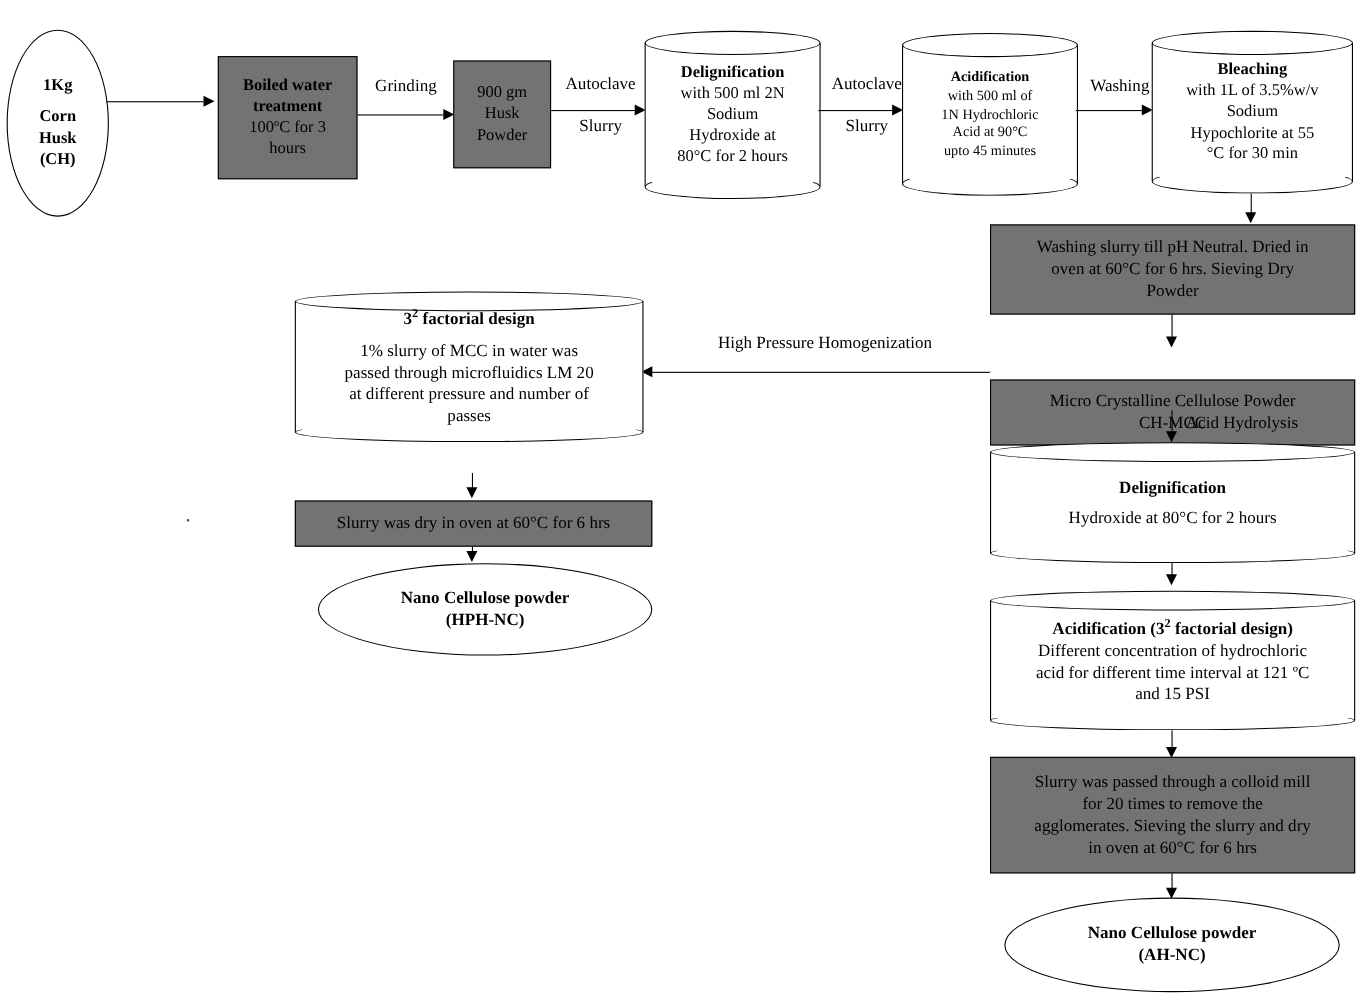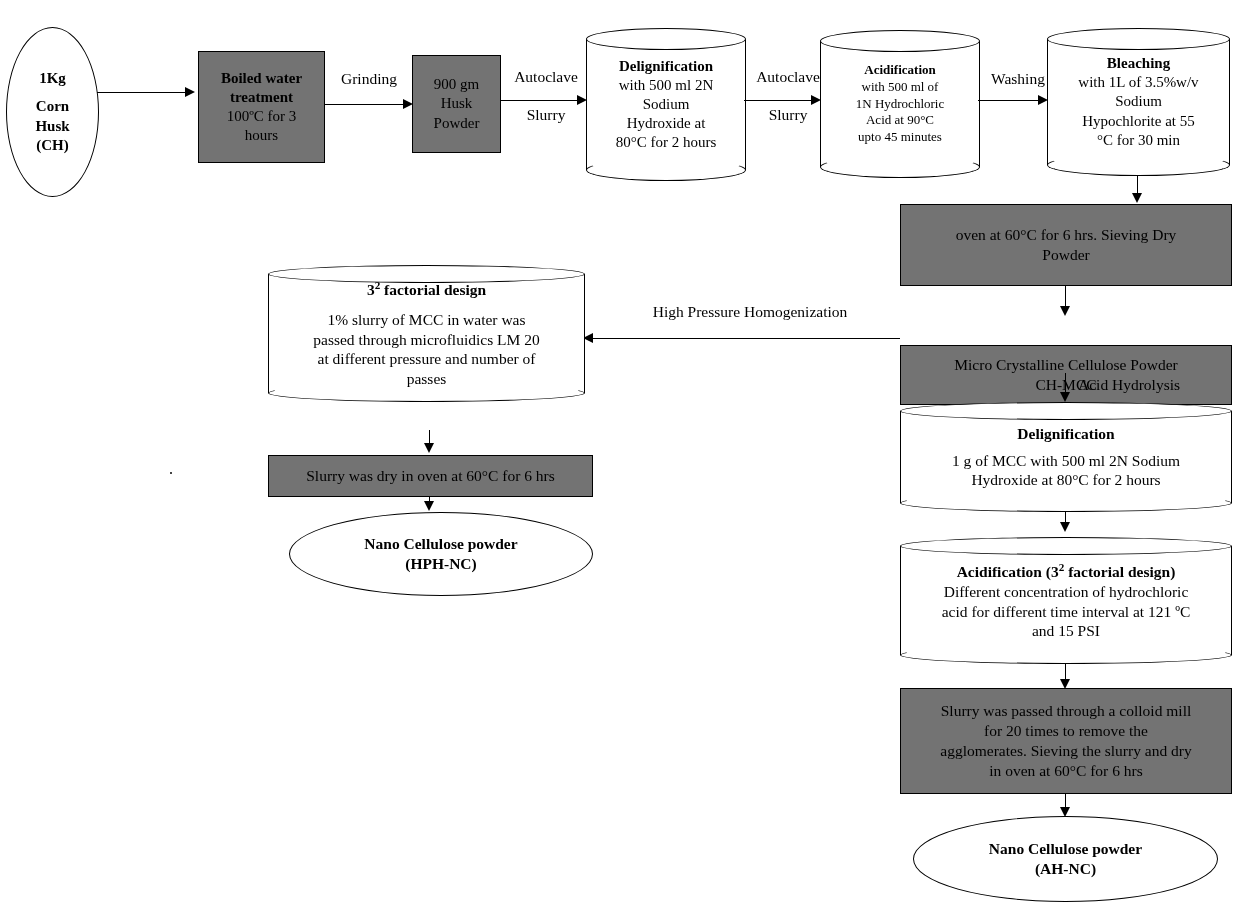--- a/index.html
+++ b/index.html
@@ -212,20 +212,21 @@
       <span class="ln">Sodium</span>
       <span class="ln">Hypochlorite at 55</span>
       <span class="ln">°C for 30 min</span>
     </div>
   </div>
 
   <div class="line-v" style="left:1137px; top:176px; height:20px;"></div>
   <div class="arrow-d" style="left:1132px; top:193px;"></div>
 
   <div class="node rect" style="left:900px; top:204px; width:332px; height:82px; font-size:15.5px;">
+    <span class="ln">Washing slurry till pH Neutral. Dried in</span>
     <span class="ln">oven at 60°C for 6 hrs. Sieving Dry</span>
     <span class="ln">Powder</span>
   </div>
 
   <div class="line-v" style="left:1065px; top:286px; height:23px;"></div>
   <div class="arrow-d" style="left:1060px; top:306px;"></div>
 
   <div class="node rect" style="left:900px; top:313px; width:332px; height:60px; font-size:15.5px;margin-top:32px;">
     <span class="ln">Micro Crystalline Cellulose Powder</span>
     <span class="ln bold">CH-MCC</span>
@@ -242,21 +243,20 @@
   <div class="edge-label bold" style="left:1078px; top:376px; width:150px; font-size:15.5px; text-align:left;">
     <span class="ln">Acid Hydrolysis</span>
   </div>
 
   <div class="node cyl" style="left:900px; top:402px; width:332px; height:110px; font-size:15.5px;">
     <div class="cyl-body" style="top:9px; bottom:9px;"></div>
     <div class="cyl-top" style="top:0; height:18px;"></div>
     <div class="cyl-bot" style="bottom:0; height:18px;"></div>
     <div class="cyl-text">
       <span class="ttl" style="margin-bottom:7px;">Delignification</span>
-      <span class="ln">1 g of MCC with 500 ml 2N Sodium</span>
       <span class="ln">Hydroxide at 80°C for 2 hours</span>
     </div>
   </div>
 
   <div class="line-v" style="left:1065px; top:512px; height:13px;"></div>
   <div class="arrow-d" style="left:1060px; top:522px;"></div>
 
   <div class="node cyl" style="left:900px; top:537px; width:332px; height:127px; font-size:15.5px;">
     <div class="cyl-body" style="top:9px; bottom:9px;"></div>
     <div class="cyl-top" style="top:0; height:18px;"></div>

